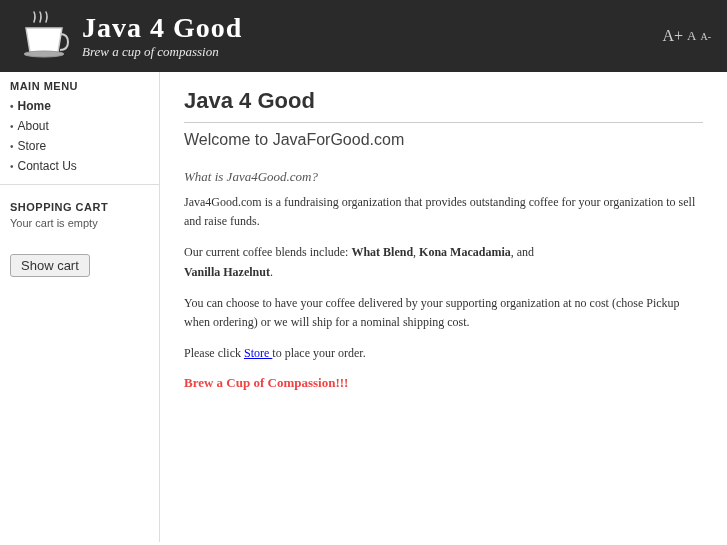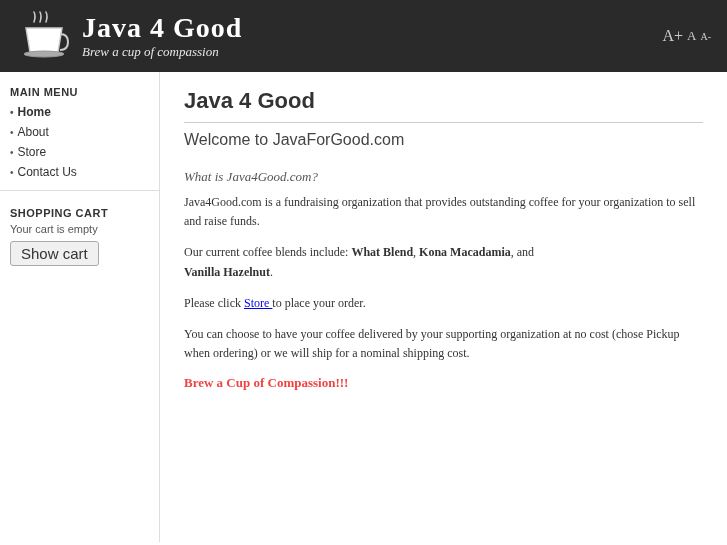--- a/index.html
+++ b/index.html
@@ -57,21 +57,21 @@
     
     #layout {
       display: flex;
       min-height: 470px;
     }
 
     
     #sidebar {
       width: 160px;
       min-width: 160px;
-      padding: 6px 0;
+      padding: 0 0;
       background: #fff;
       border-right: 1px solid #ddd;
     }
     .sidebar-section-title {
       font-size: 11px;
       font-weight: bold;
       color: #333;
       padding: 8px 10px 4px 10px;
       letter-spacing: 0.5px;
       font-family: Arial, sans-serif;
@@ -108,24 +108,25 @@
     #cart-empty-text {
       font-size: 11px;
       color: #555;
       margin-bottom: 6px;
     }
     #show-cart-btn {
       background: #f0f0f0;
       border: 1px solid #aaa;
       border-radius: 3px;
       padding: 3px 10px;
-      font-size: 15px;
+      font-size: 13px;
       cursor: pointer;
       font-family: Arial, sans-serif;
       color: #333;
+      margin-top: 19px;
     }
 
     
     #main-content {
       flex: 1;
       padding: 16px 24px;
     }
     #page-title {
       font-size: 22px;
       font-weight: bold;
@@ -234,20 +235,20 @@
   </div>
 
   <div id="main-content">
     <div id="page-title">Java 4 Good</div>
     <div id="welcome-heading">Welcome to JavaForGood.com</div>
     <div id="what-is-label">What is Java4Good.com?</div>
     <p class="content-para">Java4Good.com is a fundraising organization that provides outstanding coffee for your organization to sell and raise funds.</p>
     <p class="content-para">
       <span>Our current coffee blends include: </span><span class="bold">What Blend</span><span>, </span><span class="bold">Kona Macadamia</span><span>, and </span><br><span class="bold">Vanilla Hazelnut</span><span>.</span>
     </p>
+    <p class="content-para">You can choose to have your coffee delivered by your supporting organization at no cost (chose Pickup when ordering) or we will ship for a nominal shipping cost.</p>
     <p class="content-para">
       <span>Please click </span><a href="#" class="underline"><span>Store </span></a><span>to place your order.</span>
     </p>
-    <p class="content-para">You can choose to have your coffee delivered by your supporting organization at no cost (chose Pickup when ordering) or we will ship for a nominal shipping cost.</p>
     <p id="brew-tagline">Brew a Cup of Compassion!!!</p>
   </div>
 
 </div>
 
 </body></html>

